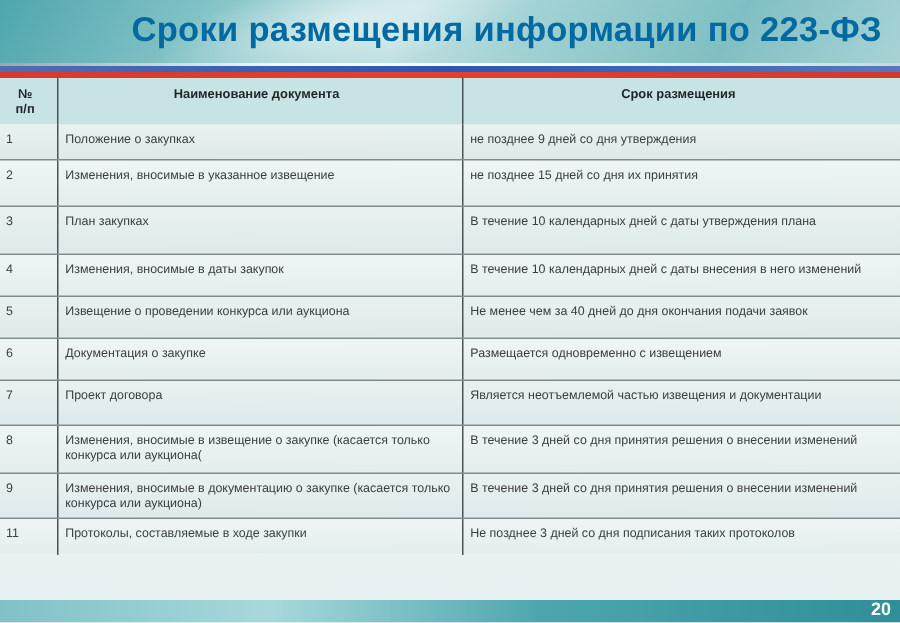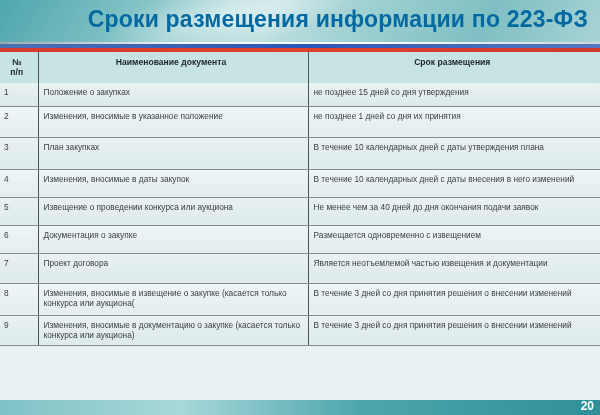--- a/index.html
+++ b/index.html
@@ -79,26 +79,26 @@
     <tr>
       <th><span style="display:inline-block;width:18px;">№ п/п</span></th>
       <th>Наименование документа</th>
       <th>Срок размещения</th>
     </tr>
   </thead>
   <tbody>
     <tr class="row" style="height:23px">
       <td class="num">1</td>
       <td>Положение о закупках</td>
-      <td>не позднее 15 дней со дня утверждения</td>
+      <td>не позднее 9 дней со дня утверждения</td>
     </tr>
     <tr class="row" style="height:31px">
       <td class="num">2</td>
-      <td>Изменения, вносимые в указанное положение</td>
-      <td>не позднее 1 дней со дня их принятия</td>
+      <td>Изменения, вносимые в указанное извещение</td>
+      <td>не позднее 15 дней со дня их принятия</td>
     </tr>
     <tr class="row" style="height:32px">
       <td class="num">3</td>
       <td>План закупках</td>
       <td>В течение 10 календарных дней с даты утверждения плана</td>
     </tr>
     <tr class="row" style="height:28px">
       <td class="num">4</td>
       <td>Изменения, вносимые в даты закупок</td>
       <td>В течение 10 календарных дней с даты внесения в него изменений</td>
@@ -121,17 +121,22 @@
     <tr class="row" style="height:32px">
       <td class="num">8</td>
       <td>Изменения, вносимые в извещение о закупке (касается только конкурса или аукциона(</td>
       <td>В течение 3 дней со дня принятия решения о внесении изменений</td>
     </tr>
     <tr class="row" style="height:30px">
       <td class="num">9</td>
       <td>Изменения, вносимые в документацию о закупке (касается только конкурса или аукциона)</td>
       <td>В течение 3 дней со дня принятия решения о внесении изменений</td>
     </tr>
+    <tr class="row" style="height:25px">
+      <td class="num" style="border-bottom:none">11</td>
+      <td style="border-bottom:none">Протоколы, составляемые в ходе закупки</td>
+      <td style="border-bottom:none">Не позднее 3 дней со дня подписания таких протоколов</td>
+    </tr>
   </tbody>
 </table>
 
 <div class="footer-wave"></div>
 <div class="page-num">20</div>
 
 </body></html>

